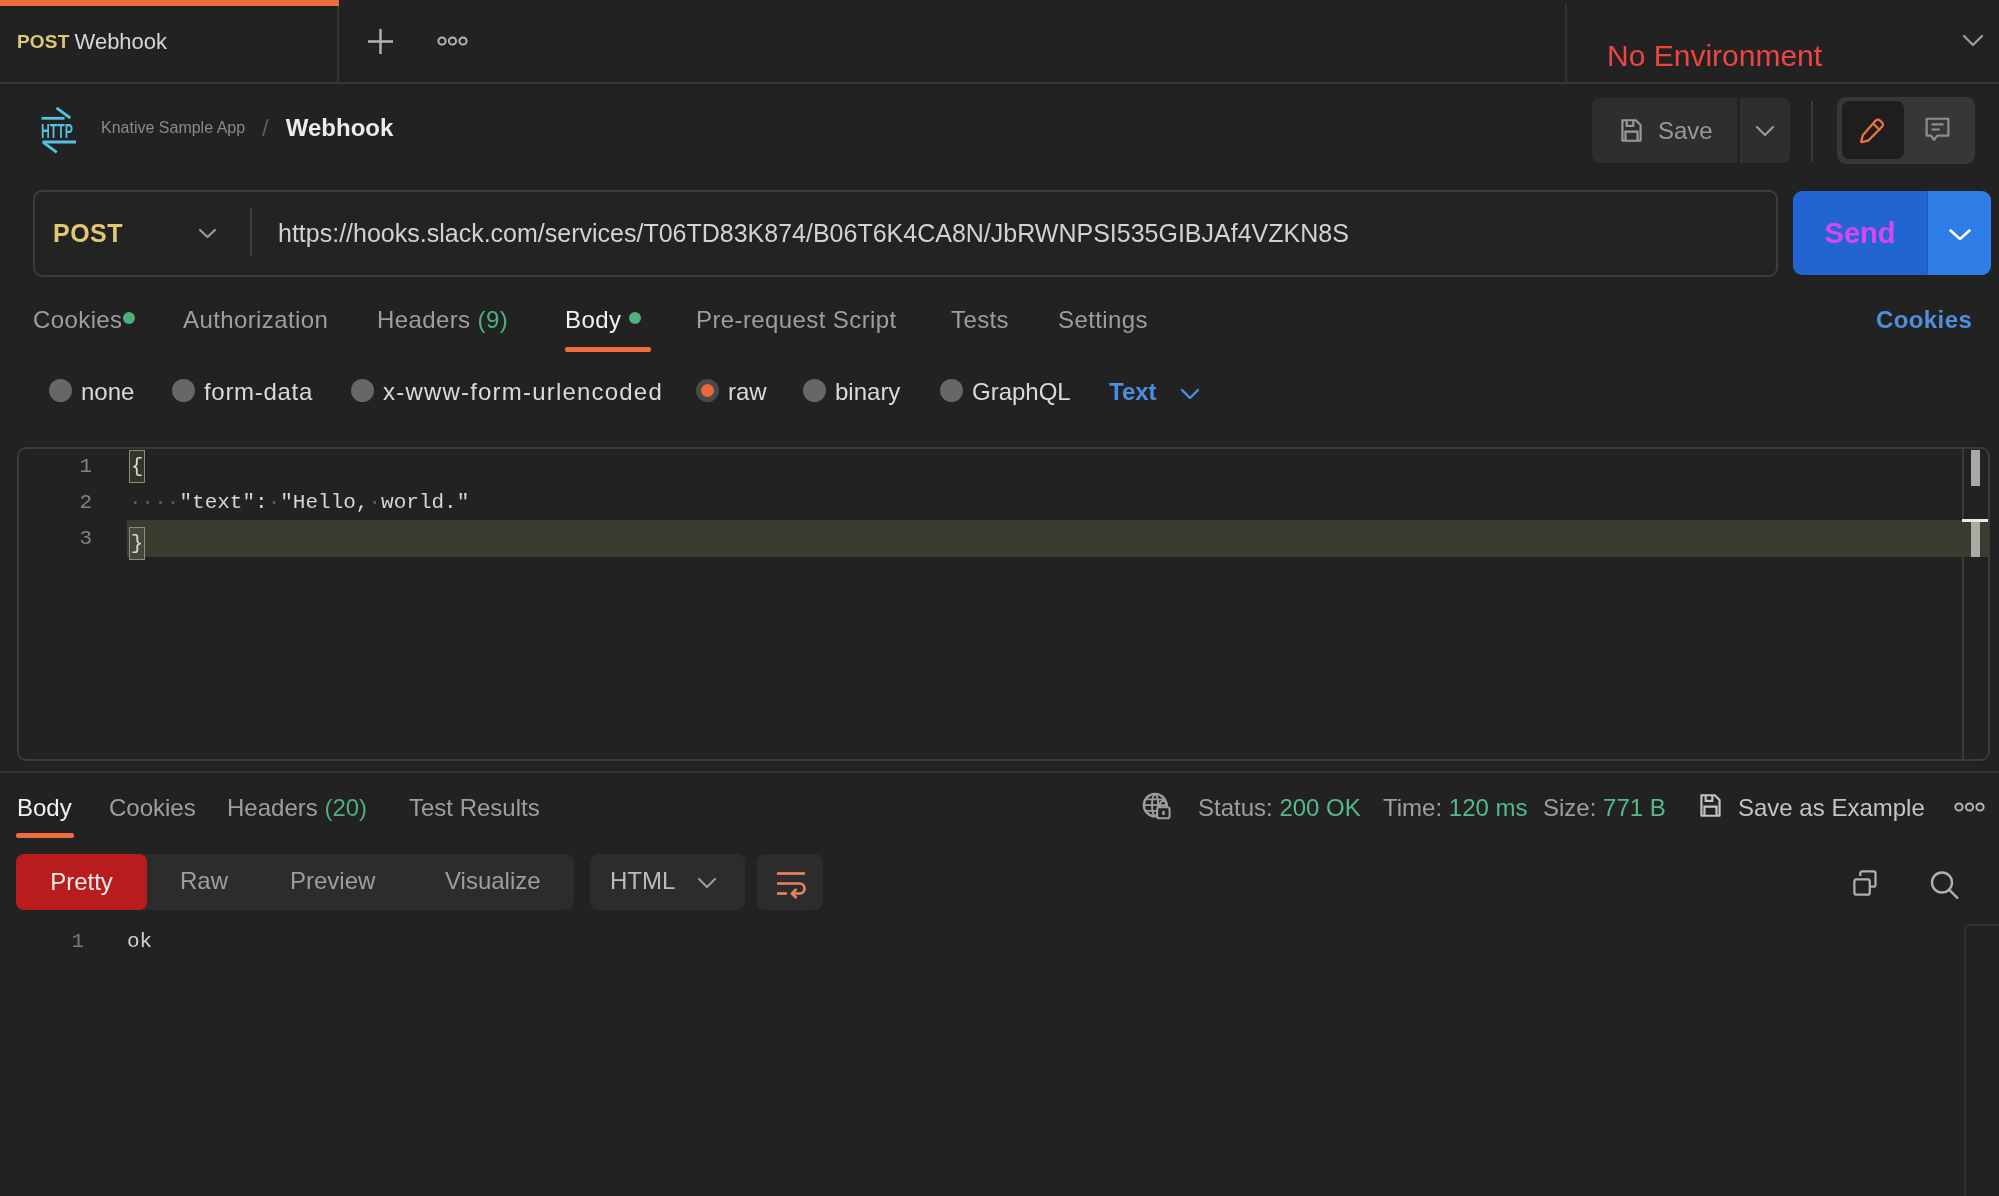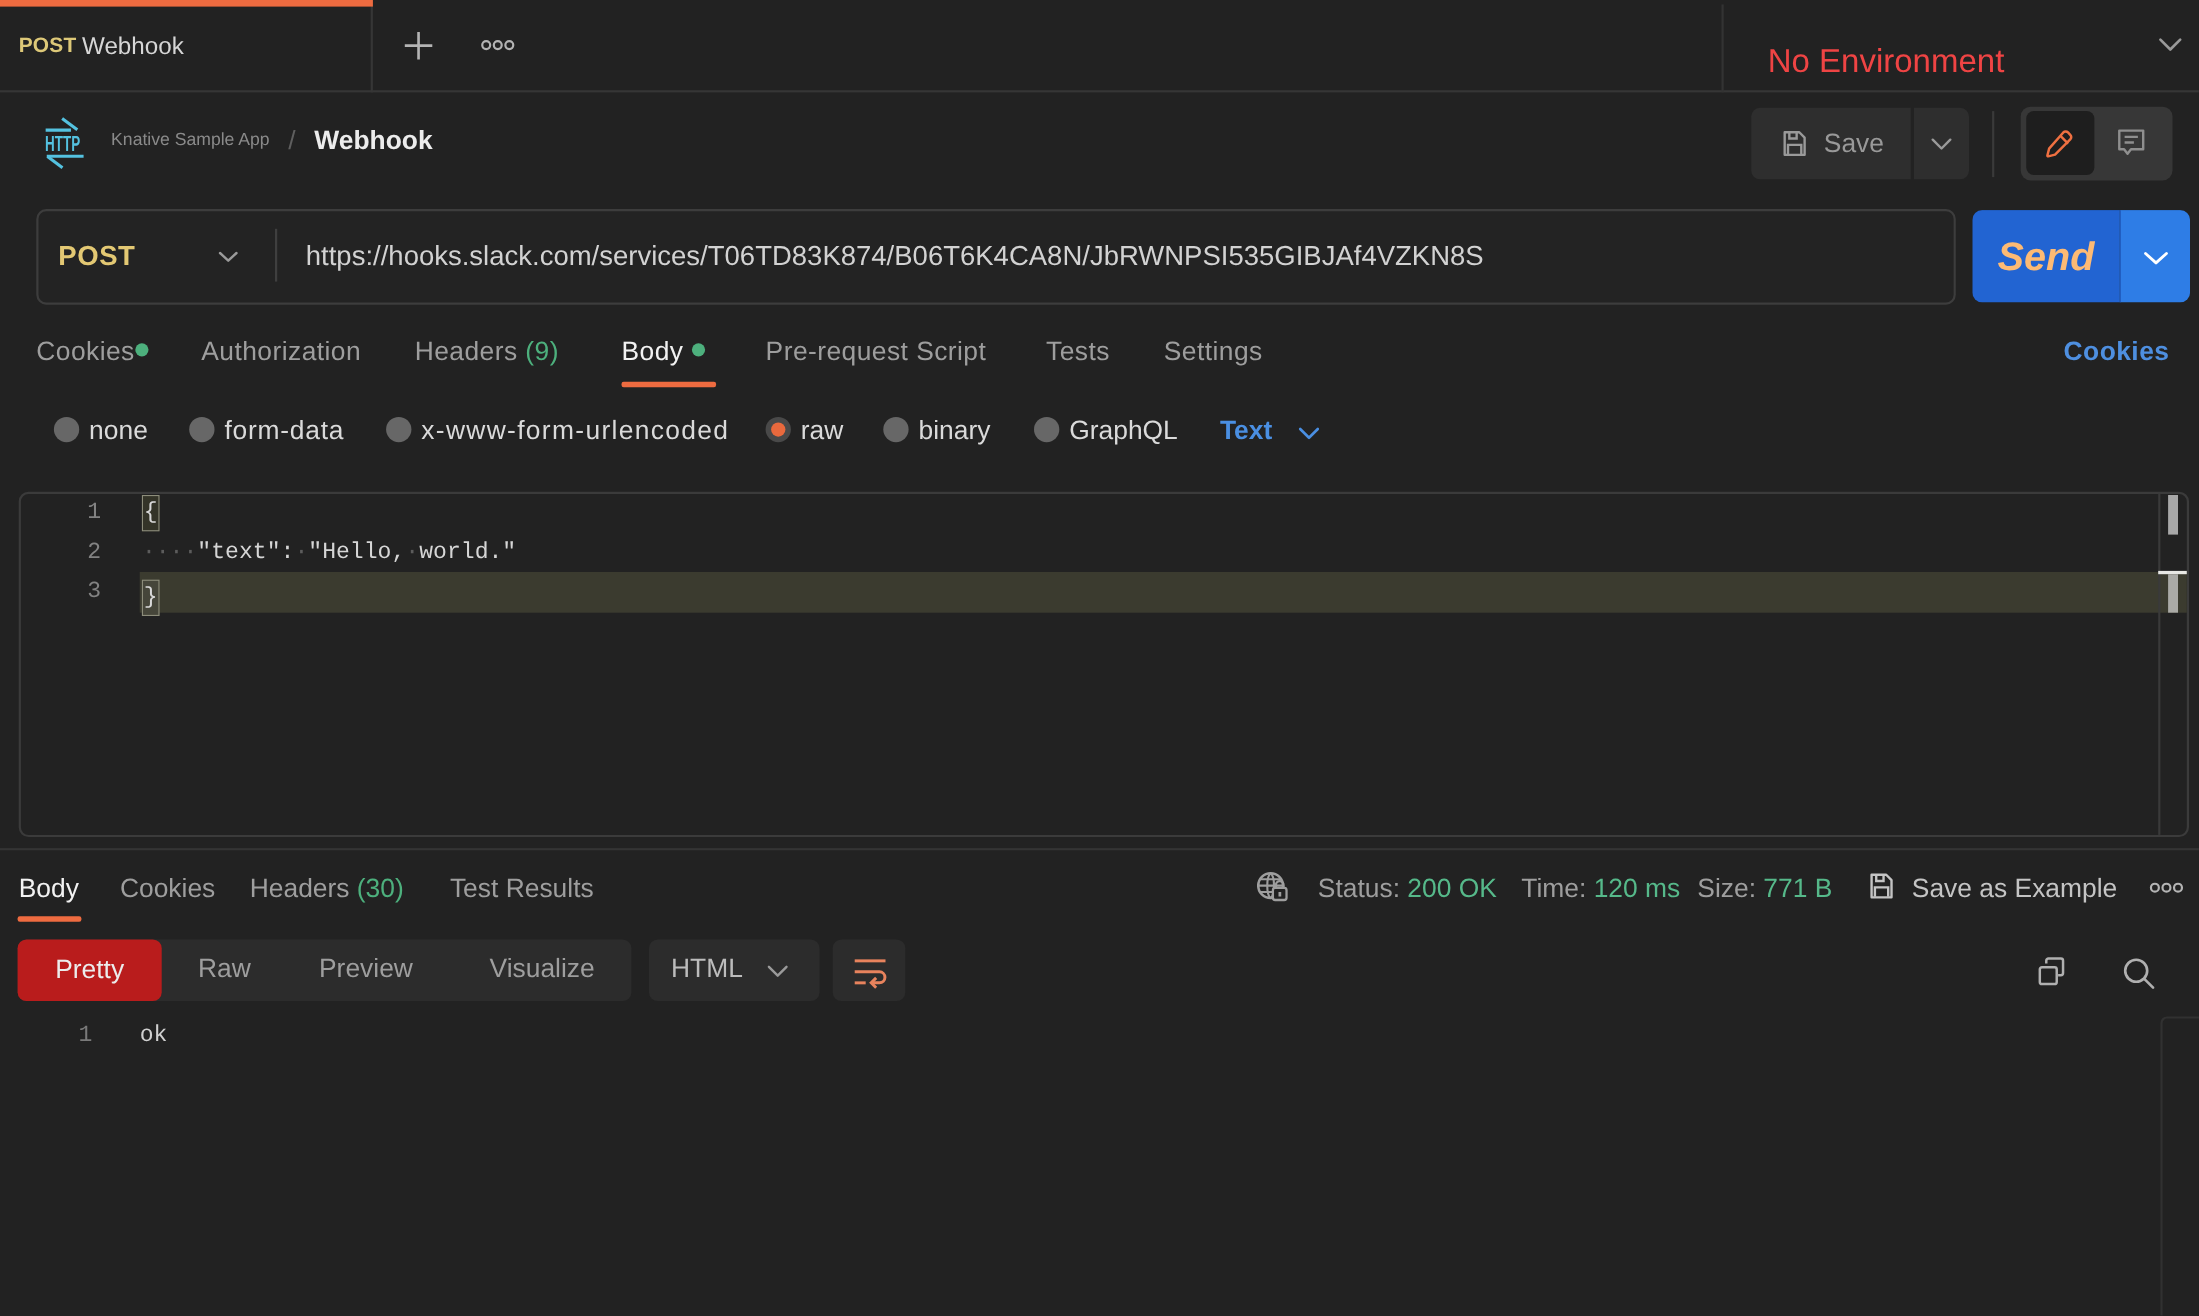--- a/index.html
+++ b/index.html
@@ -87,21 +87,21 @@
   <svg class="abs" style="left:198px;top:228px;" width="19" height="11" viewBox="0 0 19 11">
     <path d="M2 2 L9.5 9 L17 2" stroke="#9a9a9a" stroke-width="2.2" fill="none" stroke-linecap="round" stroke-linejoin="round"></path>
   </svg>
   <div class="abs" style="left:250px;top:208px;width:2px;height:48px;background:#3f3f3f;"></div>
   <div class="abs" style="left:278px;top:219px;font-size:25px;color:#d2d2d2;">https://hooks.slack.com/services/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</div>
 
   <div class="abs" style="left:1793px;top:191px;width:198px;height:84px;border-radius:9px;overflow:hidden;">
     <div class="abs" style="left:0;top:0;width:134px;height:84px;background:#2264d2;"></div>
     <div class="abs" style="left:134px;top:0;width:64px;height:84px;background:#2e7de6;border-left:1px solid #1e58b8;"></div>
     <div class="abs" style="left:0;top:0;width:134px;height:84px;display:flex;align-items:center;justify-content:center;">
-      <span style="font-size:36px;font-weight:700;color:#fdba74;font-style:italic;">Send</span>
+      <span style="font-size:29px;font-weight:700;color:#d946ef;">Send</span>
     </div>
     <svg class="abs" style="left:155px;top:37px;" width="24" height="14" viewBox="0 0 24 14">
       <path d="M2.5 2.5 L12 11 L21.5 2.5" stroke="#ffffff" stroke-width="2.6" fill="none" stroke-linecap="round" stroke-linejoin="round"></path>
     </svg>
   </div>
 </div>
 
 <div id="reqtabs" style="font-size:24px;letter-spacing:0.4px;">
   <div class="abs" style="left:33px;top:306px;color:#9e9e9e;">Cookies</div>
   <div class="abs" style="left:123px;top:312px;width:12px;height:12px;border-radius:50%;background:#4db07d;"></div>
@@ -154,21 +154,21 @@
   <div class="abs" style="left:1952px;top:1px;width:9px;height:36px;background:#a8a8a8;"></div>
   <div class="abs" style="left:1943px;top:70px;width:26px;height:3px;background:#e8e8e4;"></div>
   <div class="abs" style="left:1952px;top:73px;width:9px;height:35px;background:#aaaaa6;"></div>
 </div>
 
 <div class="abs" style="left:0;top:771px;width:1999px;height:2px;background:#343434;"></div>
 
 <div id="resptabs" style="font-size:24px;">
   <div class="abs" style="left:17px;top:794px;color:#f2f2f2;">Body</div>
   <div class="abs" style="left:109px;top:794px;color:#9e9e9e;">Cookies</div>
-  <div class="abs" style="left:227px;top:794px;color:#9e9e9e;">Headers <span style="color:#4db07d;">(30)</span></div>
+  <div class="abs" style="left:227px;top:794px;color:#9e9e9e;">Headers <span style="color:#4db07d;">(20)</span></div>
   <div class="abs" style="left:409px;top:794px;color:#9e9e9e;">Test Results</div>
   <div class="abs" style="left:16px;top:833px;width:58px;height:5px;background:#ee6b40;border-radius:2px;"></div>
 
   <svg class="abs" style="left:1140px;top:790px;" width="33" height="33" viewBox="0 0 24 24">
     <circle cx="11" cy="11" r="8.2" stroke="#9e9e9e" stroke-width="1.7" fill="none"></circle>
     <path d="M11 2.8 c-3 2.4 -3 14 0 16.4 M11 2.8 c3 2.4 3 14 0 16.4 M2.8 11 h16.4 M3.8 6.8 h14.4 M3.8 15.2 h10" stroke="#9e9e9e" stroke-width="1.4" fill="none"></path>
     <rect x="12.5" y="12.5" width="9" height="8" rx="1.5" fill="#212121" stroke="#9e9e9e" stroke-width="1.5"></rect>
     <path d="M14.5 12.5 v-2 a2.5 2.5 0 0 1 5 0 v2" stroke="#9e9e9e" stroke-width="1.5" fill="none"></path>
     <rect x="16.2" y="15.2" width="1.8" height="3" fill="#9e9e9e"></rect>
   </svg>

